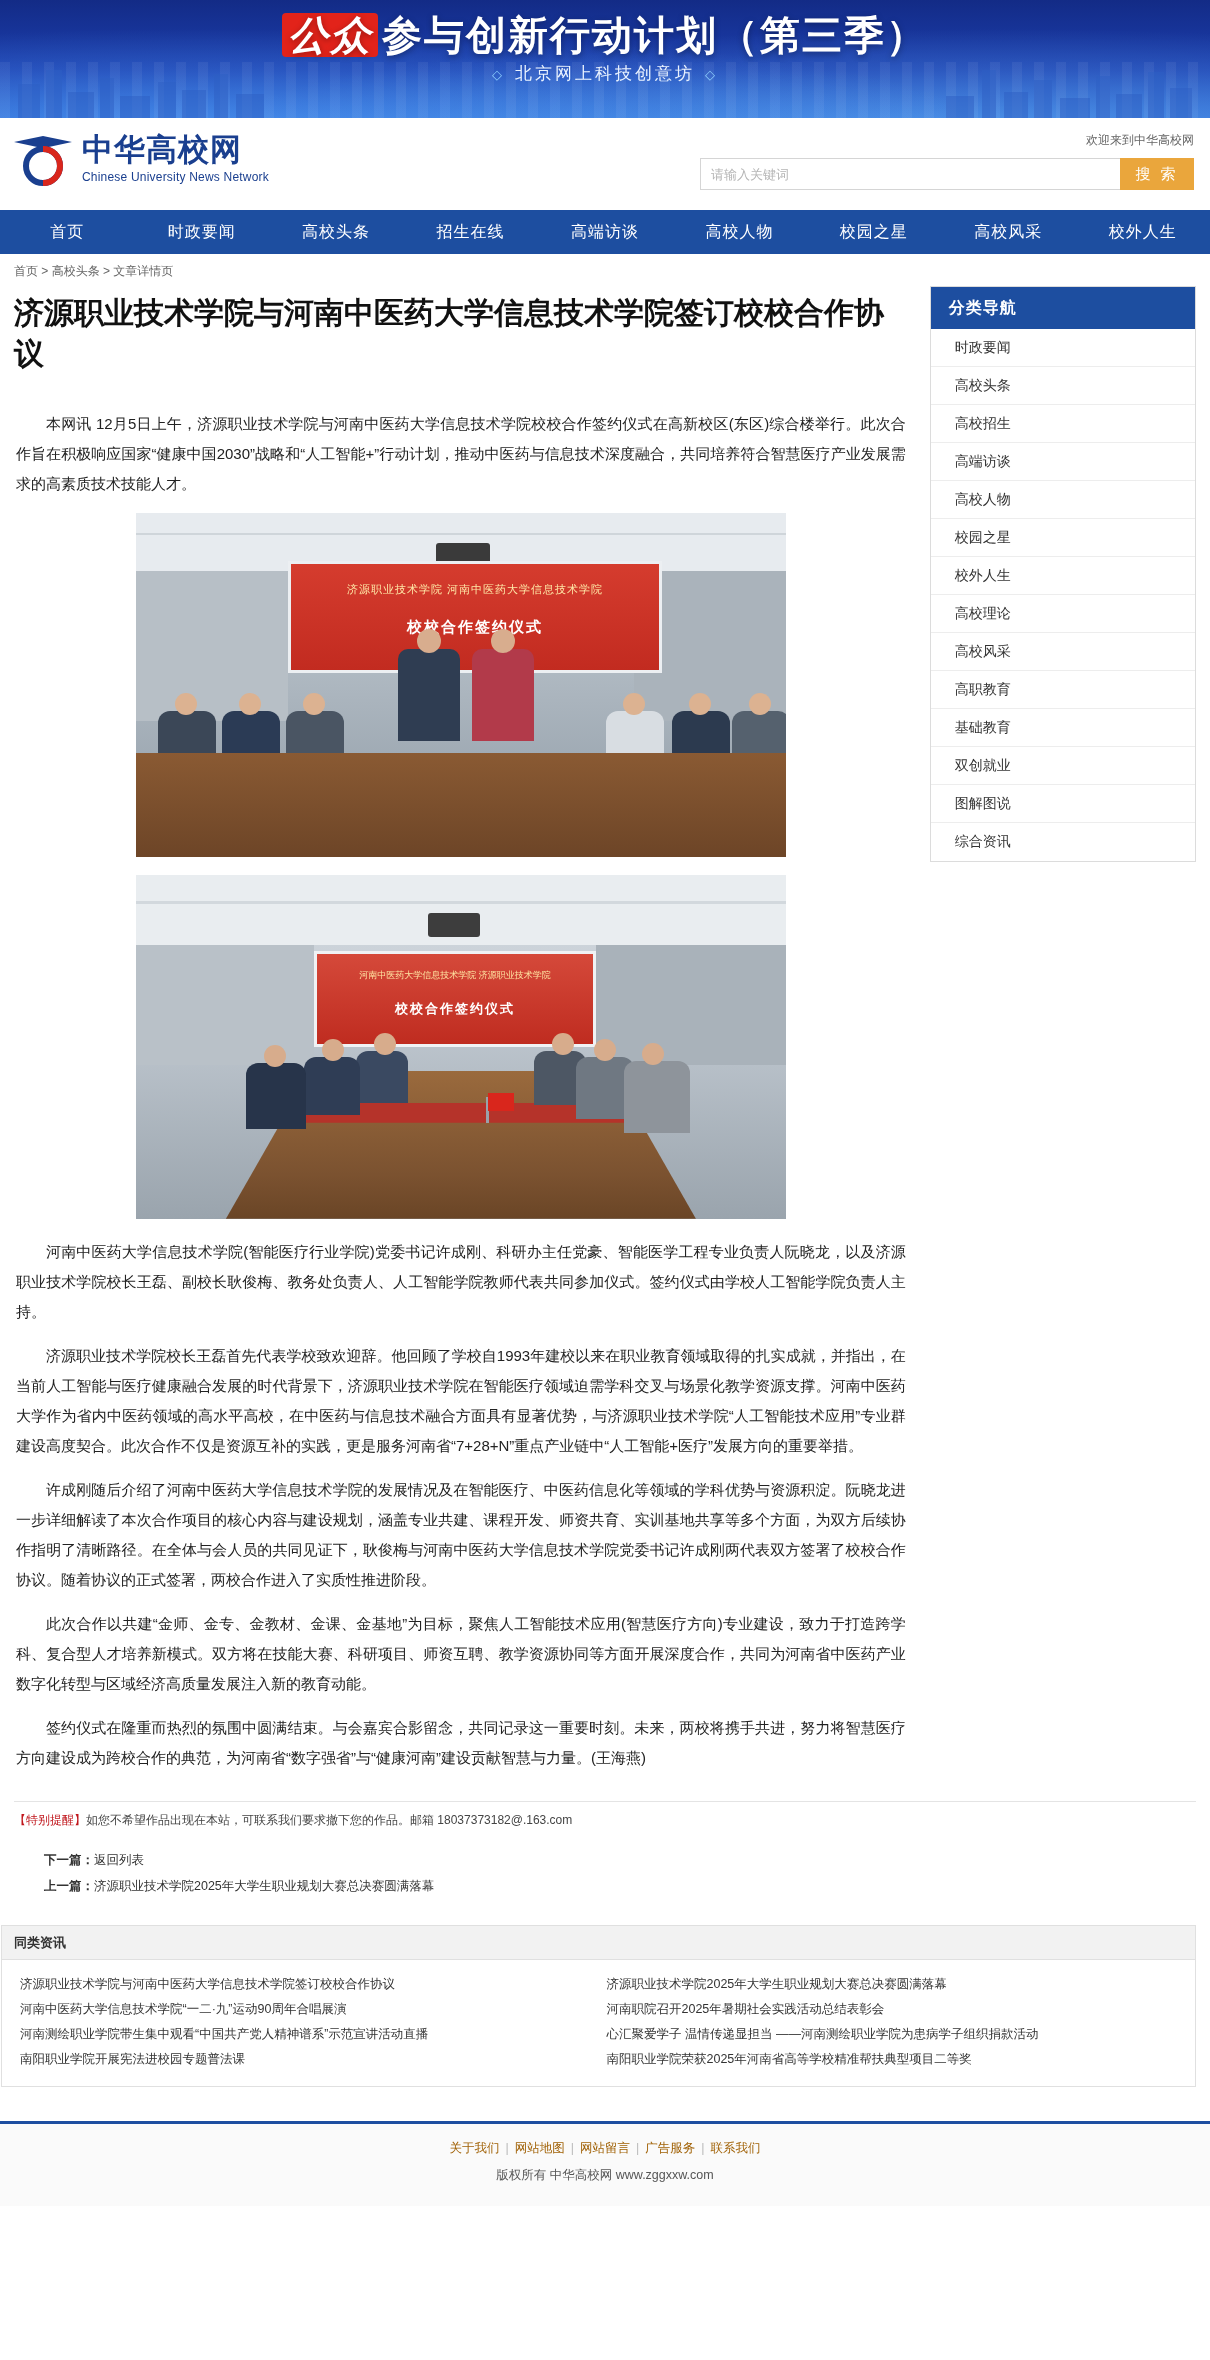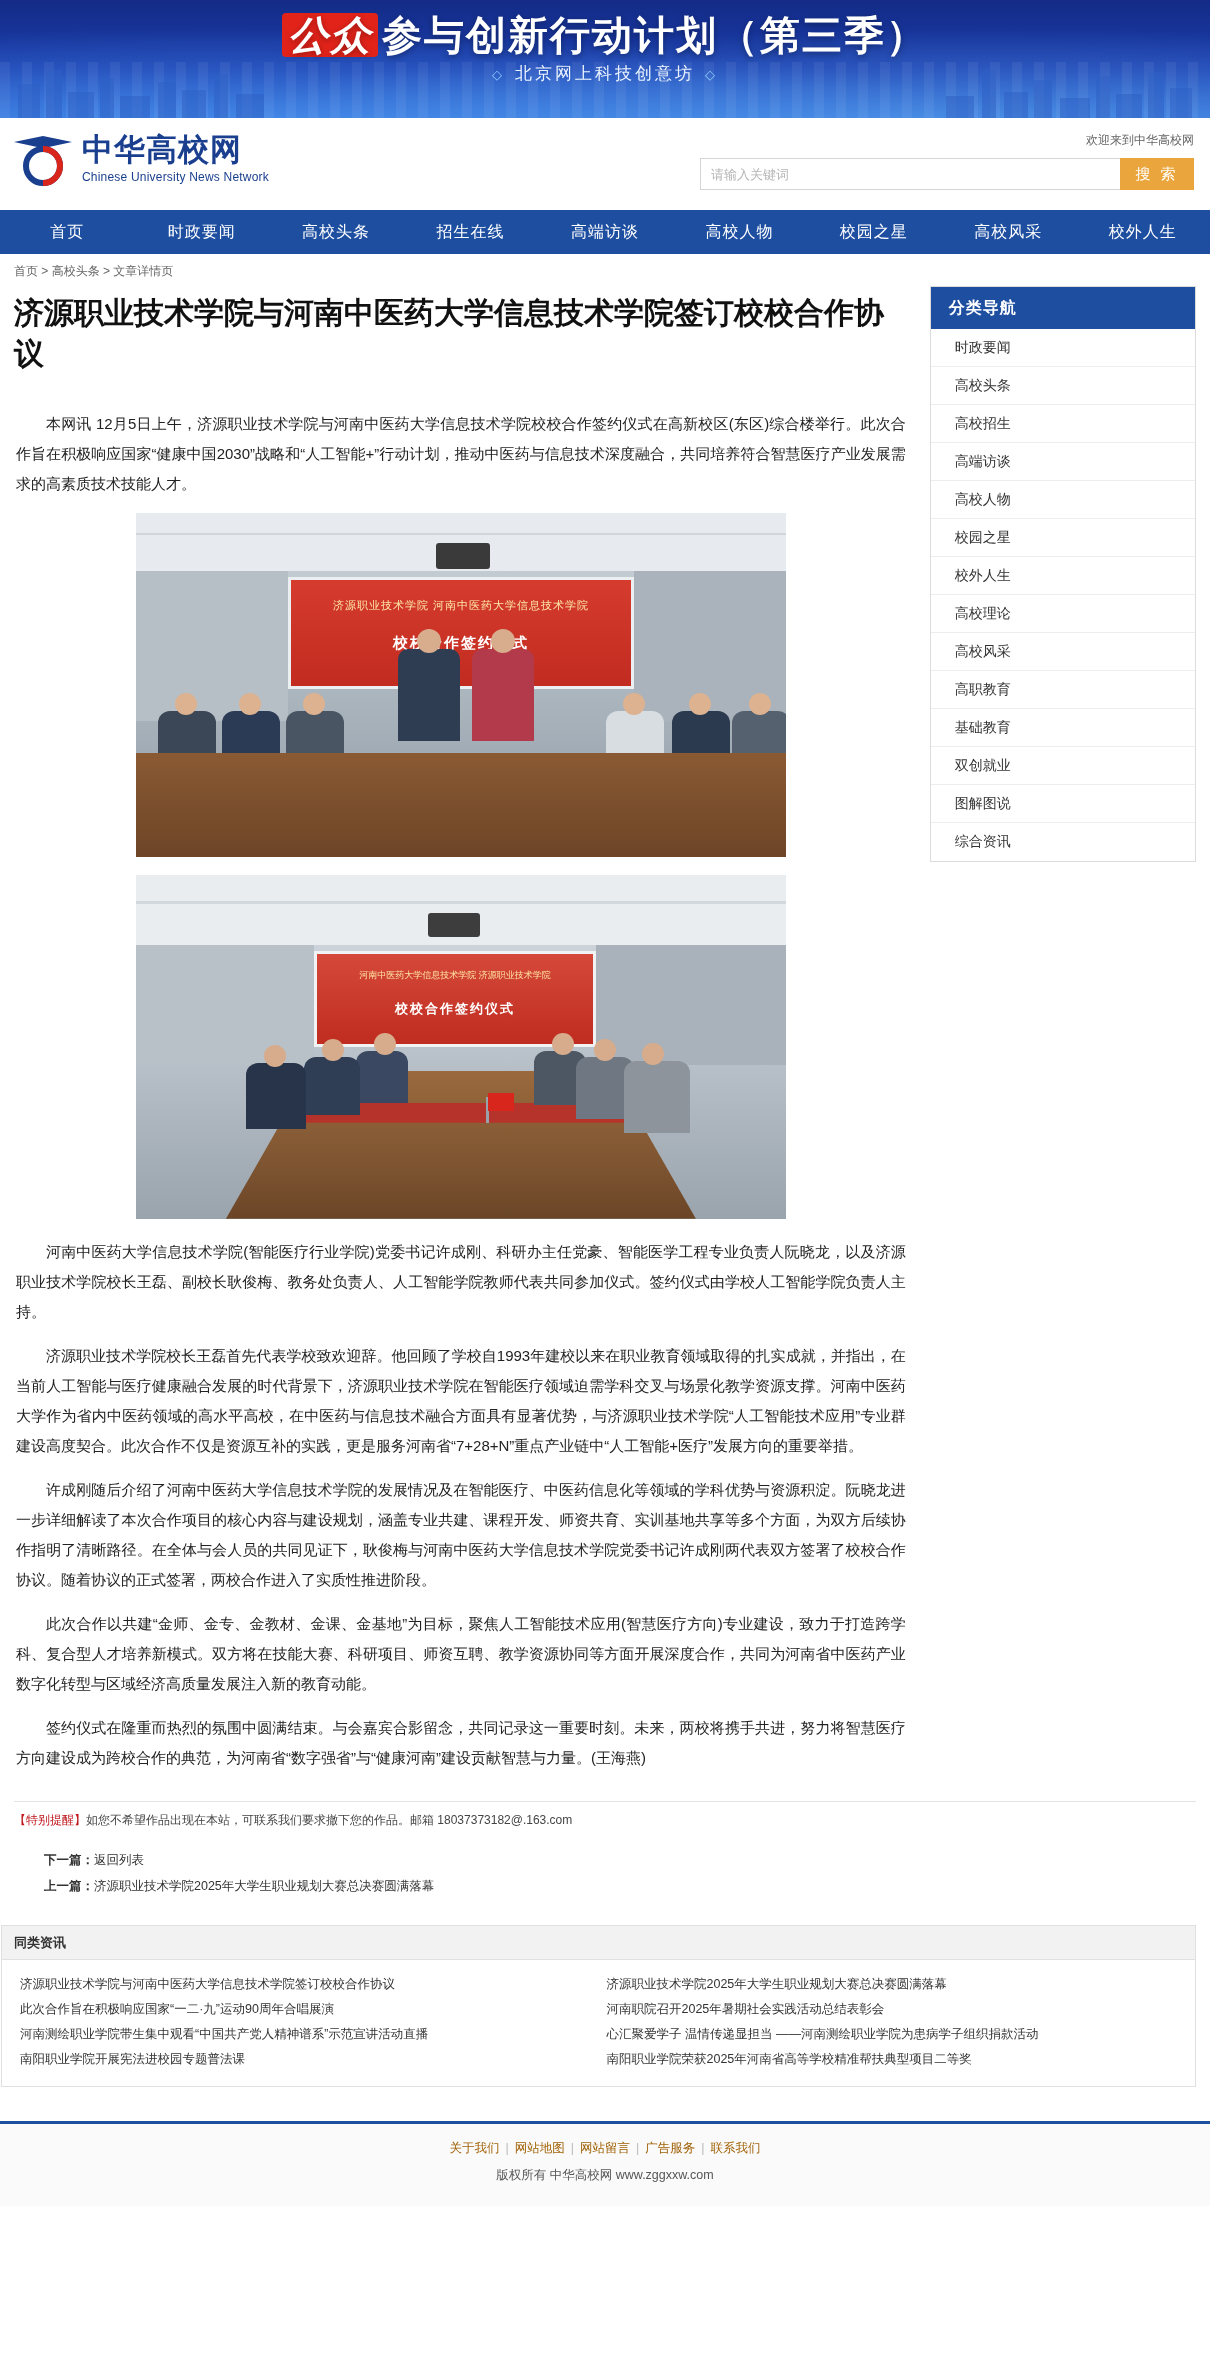--- a/index.html
+++ b/index.html
@@ -140,21 +140,21 @@
   .photo {
     width: 650px; height: 344px; margin: 0 auto 18px auto; position:relative;
     overflow:hidden; border:0;
   }
   
   .photo1 { background: linear-gradient(180deg,#cfd6dd 0%, #b9c2ca 30%, #8e9aa5 100%); }
   .p1-ceiling { position:absolute; left:0; top:0; width:100%; height:58px; background:#e7ebef; }
   .p1-ceil-line { position:absolute; top:20px; left:0; width:100%; height:2px; background:#cfd5da; }
   .p1-proj { position:absolute; left:300px; top:30px; width:54px; height:26px; background:#3a3a3a; border-radius:3px; }
   .p1-screen {
-    position:absolute; left:152px; top:64px; width:346px; height:112px;
+    position:absolute; left:152px; top:48px; width:374px; height:112px;
     background: linear-gradient(180deg,#d53c2e 0%, #c22b20 100%);
     border: 3px solid #eceff2;
   }
   .p1-screen .l1 { position:absolute; top:14px; left:0; right:0; text-align:center; color:#ffe9a8; font-size:11px; letter-spacing:1px;}
   .p1-screen .l2 { position:absolute; top:48px; left:0; right:0; text-align:center; color:#fff; font-size:15px; font-weight:bold; letter-spacing:2px;}
   .p1-wallL { position:absolute; left:0; top:58px; width:152px; height:150px; background:#b7bfc6; }
   .p1-wallR { position:absolute; right:0; top:58px; width:152px; height:150px; background:#aab3bb; }
   .p1-table {
     position:absolute; left:-20px; bottom:0; width:690px; height:104px;
     background: linear-gradient(180deg,#8a5a33 0%, #6d4527 100%);
@@ -452,21 +452,21 @@
     <div>
       <b>上一篇：</b><span>济源职业技术学院2025年大学生职业规划大赛总决赛圆满落幕</span>
     </div>
   </div>
 
   <div class="related">
     <div class="related-head">同类资讯</div>
     <div class="related-body">
       <div class="rel-item">济源职业技术学院与河南中医药大学信息技术学院签订校校合作协议</div>
       <div class="rel-item">济源职业技术学院2025年大学生职业规划大赛总决赛圆满落幕</div>
-      <div class="rel-item">此次合作旨在积极响应国家“一二·九”运动90周年合唱展演</div>
+      <div class="rel-item">河南中医药大学信息技术学院“一二·九”运动90周年合唱展演</div>
       <div class="rel-item">河南职院召开2025年暑期社会实践活动总结表彰会</div>
       <div class="rel-item">河南测绘职业学院带生集中观看“中国共产党人精神谱系”示范宣讲活动直播</div>
       <div class="rel-item">心汇聚爱学子 温情传递显担当 ——河南测绘职业学院为患病学子组织捐款活动</div>
       <div class="rel-item">南阳职业学院开展宪法进校园专题普法课</div>
       <div class="rel-item">南阳职业学院荣获2025年河南省高等学校精准帮扶典型项目二等奖</div>
     </div>
   </div>
 
   <div class="footer">
     <div class="foot-links">

